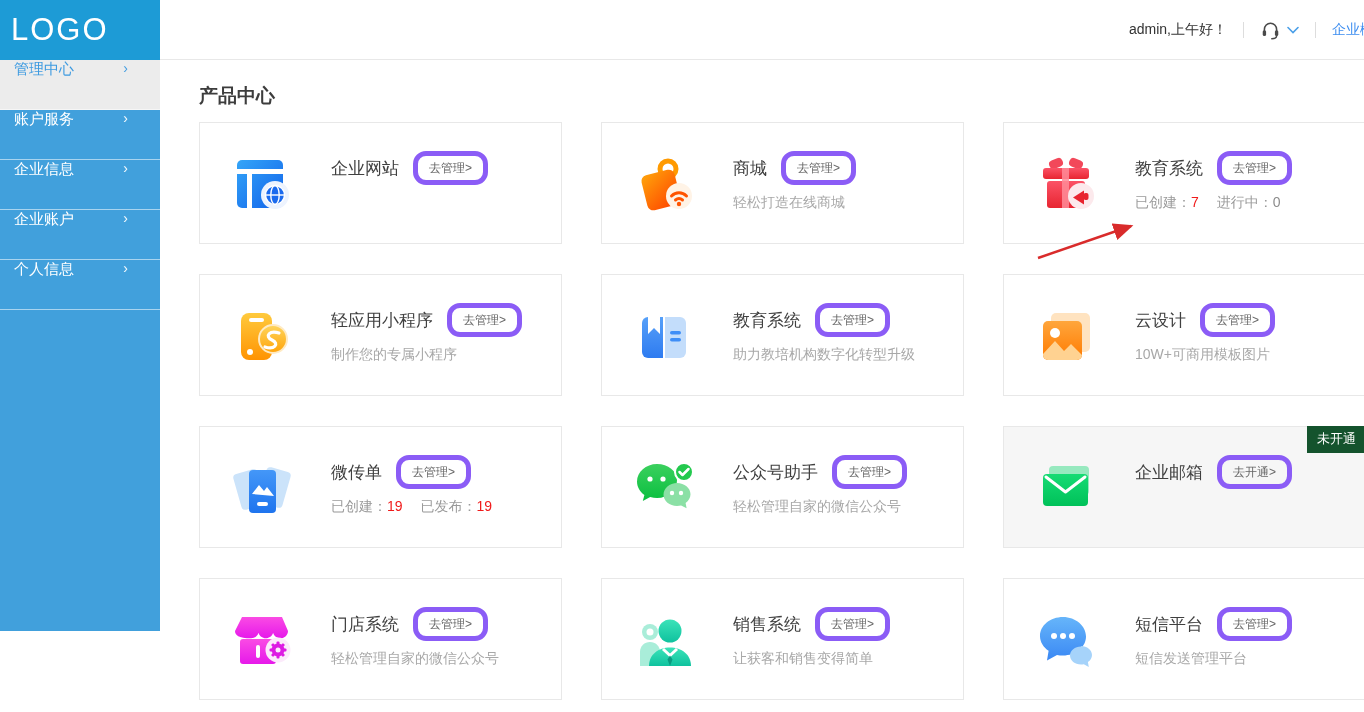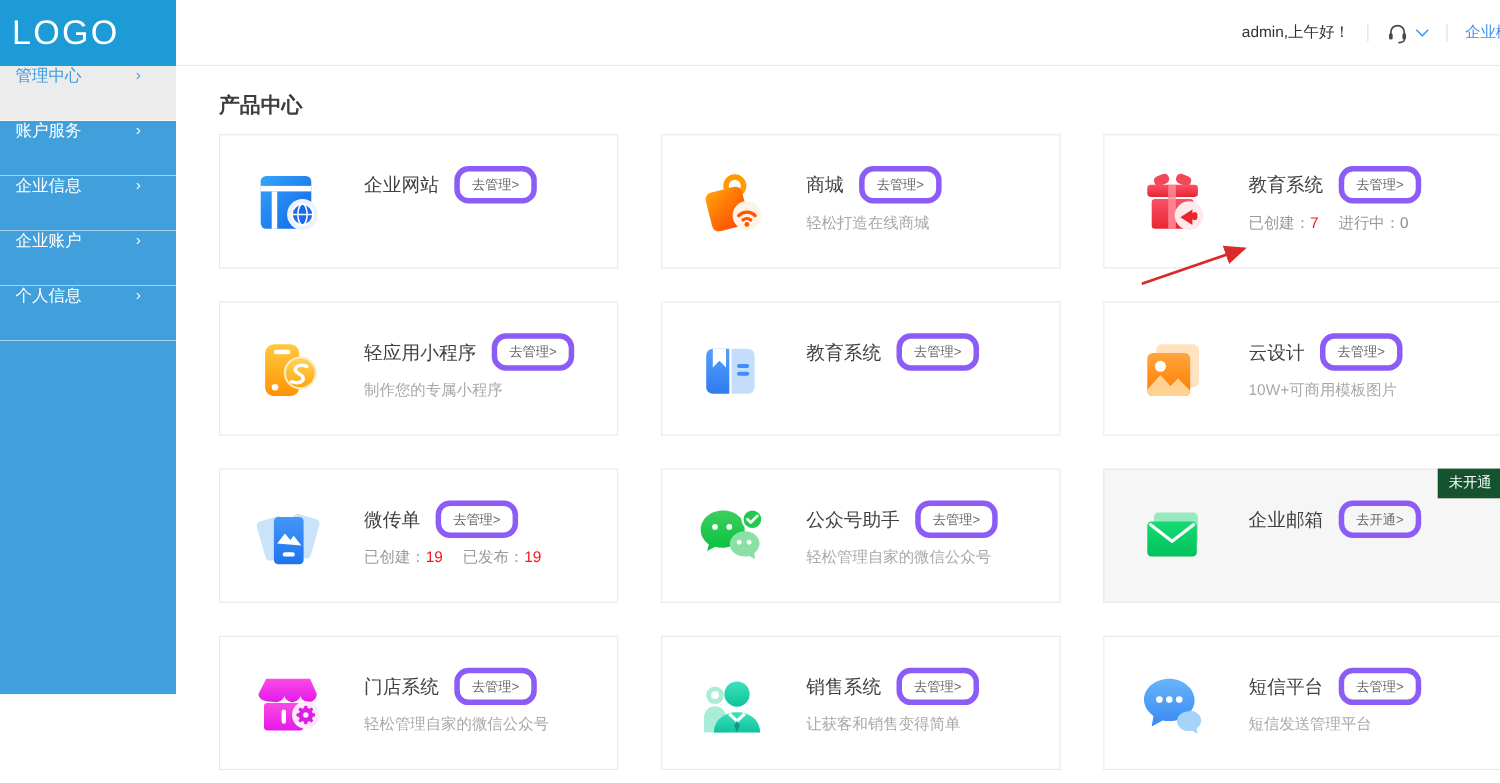--- a/index.html
+++ b/index.html
@@ -229,20 +229,21 @@
           <path d="M16 13 h12 v17 l-6 -6 -6 6 z" fill="#fff"></path>
           <rect x="38" y="27" width="11" height="3.5" rx="1.75" fill="#3E8EF7"></rect>
           <rect x="38" y="34" width="11" height="3.5" rx="1.75" fill="#3E8EF7"></rect>
         </svg>
       </span>
       <div class="card-body">
         <div class="card-top">
           <span class="card-title">教育系统</span>
           <button class="pill">去管理&gt;</button>
         </div>
+        <div class="card-sub">助力教培机构数字化转型升级</div>
       </div>
     </div>
 
     <div class="card">
       <span class="icon-wrap">
         <svg width="64" height="64" viewBox="0 0 64 64">
           <defs>
               <linearGradient id="ga6" x1="0" y1="0" x2="0" y2="1">
                 <stop offset="0" stop-color="#FFA63C"></stop>
                 <stop offset="1" stop-color="#FF7A00"></stop>

